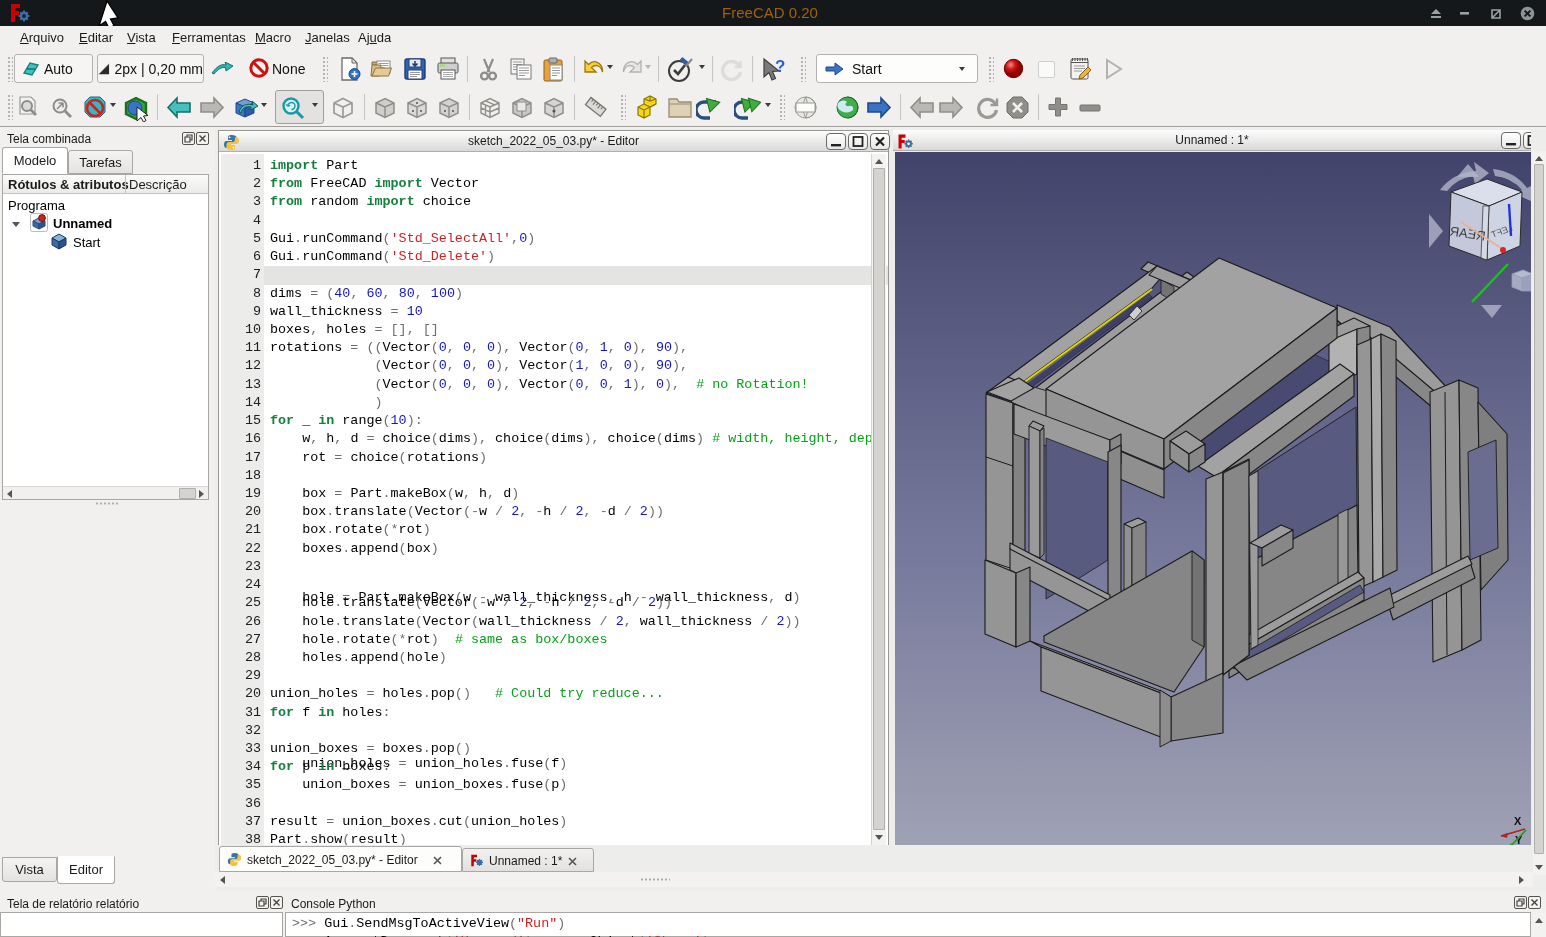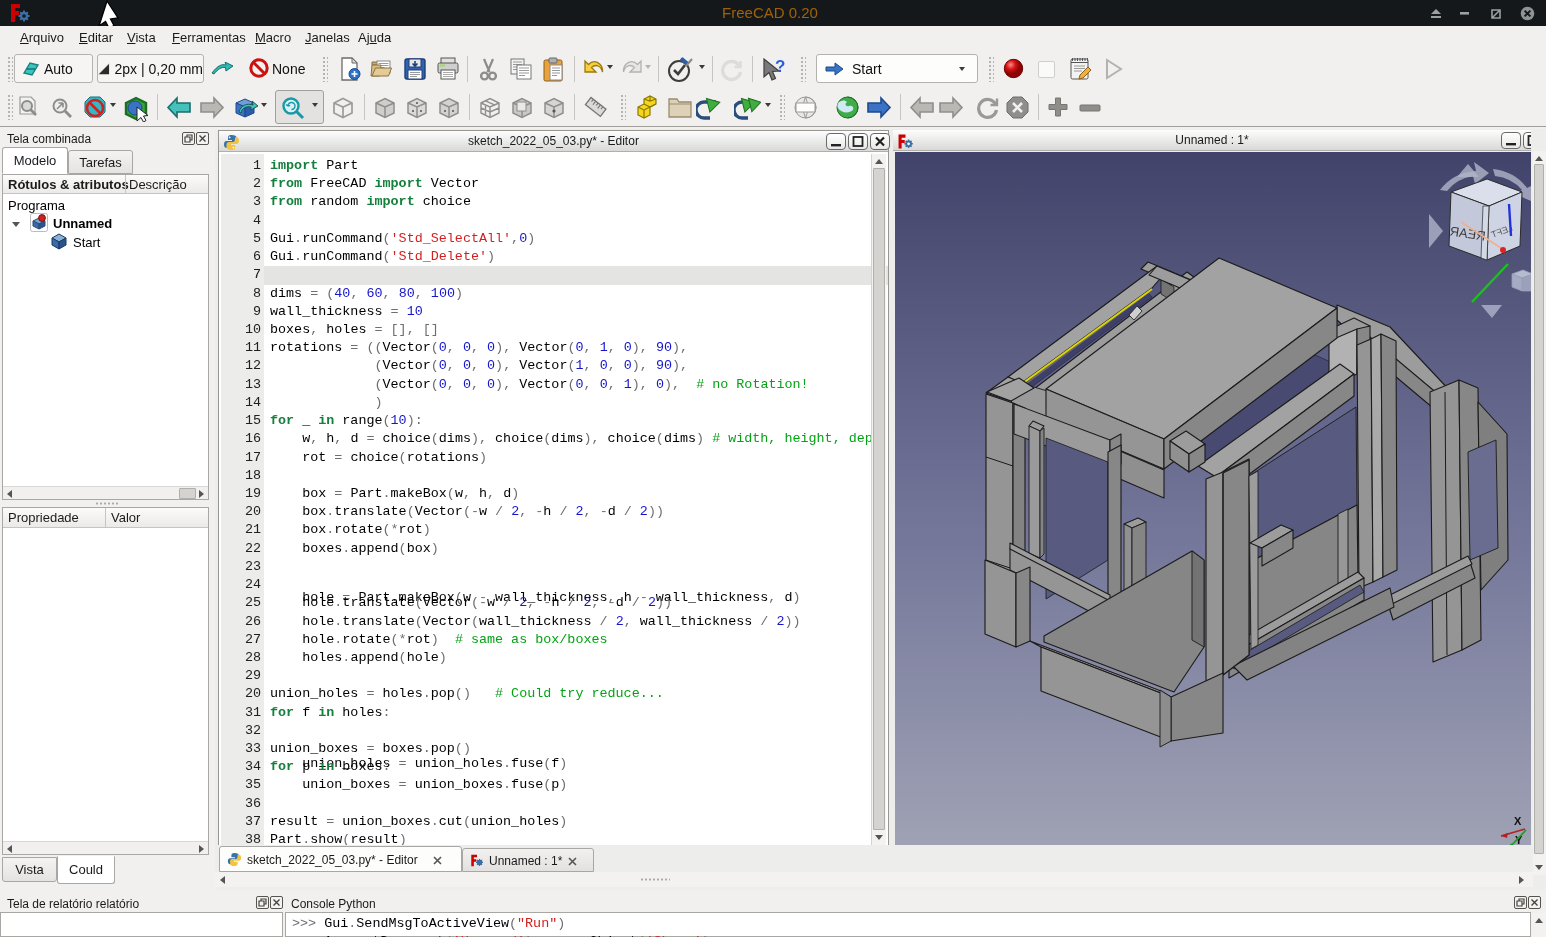--- a/index.html
+++ b/index.html
@@ -428,38 +428,23 @@
           </svg>
       <svg class="abs" style="left:195px; top:3px" width="7" height="8">
             <path d="M1 0 L6 4 L1 8" fill="#555"></path>
           </svg>
       <div class="sbthumb" style="left:176px; top:1px; width:17px; height:11px;"></div>
     </div>
   </div>
 
   <div class="abs" style="left:95px; top:373px; width:24px; height:3px; background-image:radial-gradient(circle,#aaa 1px,transparent 1.2px); background-size:4px 3px;"></div>
 
-  <div class="abs" style="left:2px; top:378px; width:207px; height:348px; background:#fff; border:1px solid #a8a7a4;">
-    <div class="hdr abs" style="left:0; top:0; width:205px; height:20px; border-bottom:1px solid #c5c4c1;">
-      <span class="abs" style="left:5px; top:2px;">Propriedade</span>
-      <span class="abs" style="left:108px; top:2px;">Valor</span>
-      <div class="abs" style="left:102px; top:0; width:1px; height:20px; background:#c5c4c1;"></div>
-    </div>
-    <div class="abs" style="left:0; top:333px; width:205px; height:13px; background:#f1f0ef; border-top:1px solid #d8d7d4;">
-      <svg class="abs" style="left:3px; top:3px" width="7" height="8">
-            <path d="M6 0 L1 4 L6 8" fill="#555"></path>
-          </svg>
-      <svg class="abs" style="left:195px; top:3px" width="7" height="8">
-            <path d="M1 0 L6 4 L1 8" fill="#555"></path>
-          </svg>
-    </div>
-  </div>
 
   <div class="tab" style="left:2px; top:728px; width:55px; height:25px; background:linear-gradient(#f4f3f2,#e4e3e1); border-radius:0 0 3px 3px; line-height:24px; border-top:1px solid #a8a7a4;">Vista</div>
-  <div class="tab" style="left:57px; top:727px; width:58px; height:28px; background:#fff; border-top:1px solid #fff; border-radius:0 0 3px 3px; line-height:26px;">Could</div>
+  <div class="tab" style="left:57px; top:727px; width:58px; height:28px; background:#fff; border-top:1px solid #fff; border-radius:0 0 3px 3px; line-height:26px;">Editor</div>
 </div>
 
 <div id="mdi"></div>
 
 <div id="editor">
   <div class="wintitle">sketch_2022_05_03.py* - Editor</div>
   <svg class="abs" style="left:4px; top:3px; z-index:3" width="17" height="17" viewBox="0 0 17 17">
     <path d="M8.5 1 c-3 0 -3.5 1.3 -3.5 2.6 V6 h4 v1 H3.4 C2 7 1 8.2 1 10.4 c0 2.2 1 3.4 2.4 3.4 H5 v-2.2 c0 -1.6 1.3 -2.6 2.8 -2.6 h3.4 c1.3 0 2.3 -1 2.3 -2.4 V3.6 C13.5 2.2 12 1 8.5 1 z" fill="#3873a8"></path>
     <path d="M8.5 16 c3 0 3.5 -1.3 3.5 -2.6 V11 h-4 v-1 h5.6 c1.4 0 2.4 -1.2 2.4 -3.4 c0 -2.2 -1 -3.4 -2.4 -3.4 H12 v2.2 c0 1.6 -1.3 2.6 -2.8 2.6 H5.8 c-1.3 0 -2.3 1 -2.3 2.4 v2.9 C3.5 14.8 5 16 8.5 16 z" fill="#f2c343"></path>
     <circle cx="6.6" cy="3.4" r="0.9" fill="#fff"></circle>

